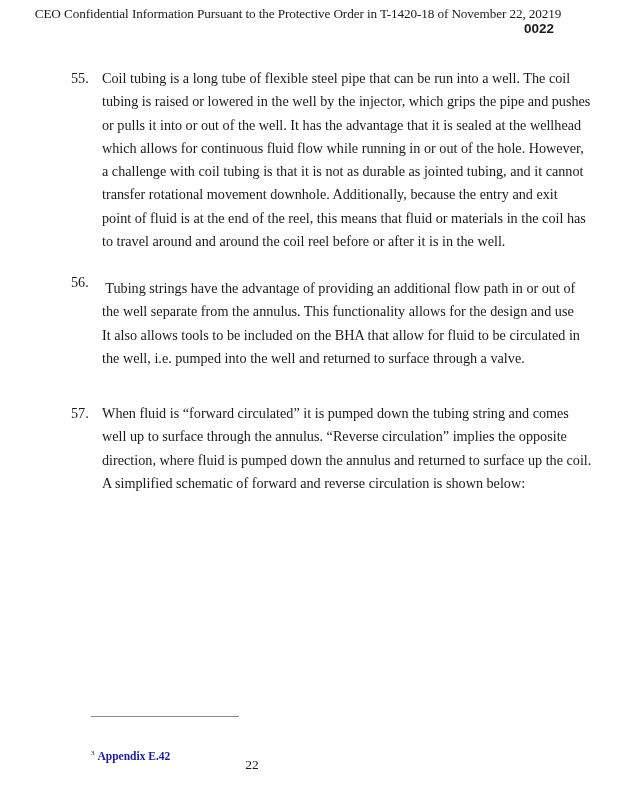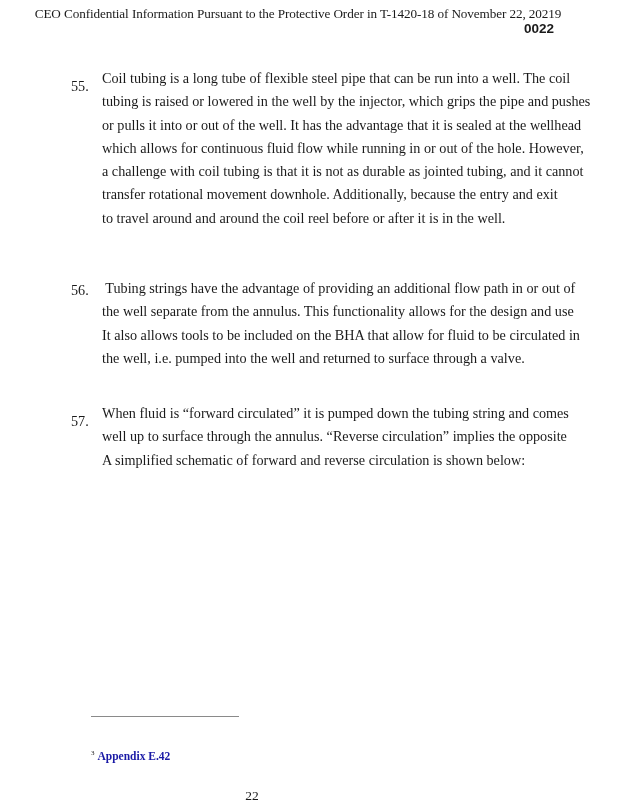--- a/index.html
+++ b/index.html
@@ -39,21 +39,20 @@
       left: 71px;
       width: 480px;
       font-size: 14.2px;
       line-height: 23.3px;
       text-align: justify;
     }
     .para .num {
       position: absolute;
       left: 0;
       top: 0;
-      margin-top: 8px;
     }
     .para .body {
       margin-left: 31px;
       text-align: justify;
     }
     .para .line {
       display: block;
       text-align: justify;
       text-align-last: justify;
       white-space: nowrap;
@@ -92,60 +91,62 @@
       color: #1a1a1a;
       font-weight: normal;
       font-size: 7px;
       vertical-align: 5px;
       margin-right: 3px;
     }
     .page-number {
       position: absolute;
       left: 0;
       width: 504px;
-      top: 788px;
+      top: 757px;
       text-align: center;
       font-size: 13.5px;
       color: #1a1a1a;
     }
   </style>
 </head>
 <body>
 
 <div class="header-line">CEO Confidential Information Pursuant to the Protective Order in T-1420-18 of November 22, 20219</div>
 <div class="bates">0022</div>
 
 <div class="para" id="p55">
   <span class="num">55.</span>
   <div class="body">
     <span class="line">Coil tubing is a long tube of flexible steel pipe that can be run into a well. The coil</span>
     <span class="line">tubing is raised or lowered in the well by the injector, which grips the pipe and pushes</span>
     <span class="line">or pulls it into or out of the well. It has the advantage that it is sealed at the wellhead</span>
     <span class="line">which allows for continuous fluid flow while running in or out of the hole. However,</span>
     <span class="line">a challenge with coil tubing is that it is not as durable as jointed tubing, and it cannot</span>
     <span class="line">transfer rotational movement downhole. Additionally, because the entry and exit</span>
+    <span class="line">point of fluid is at the end of the reel, this means that fluid or materials in the coil has</span>
     <span class="line last">to travel around and around the coil reel before or after it is in the well.</span>
   </div>
 </div>
 
 <div class="para" id="p56">
   <span class="num">56.</span>
   <div class="body">
     <span class="line" style="white-space:pre;margin-top:6px;"> Tubing strings have the advantage of providing an additional flow path in or out of</span>
     <span class="line">the well separate from the annulus. This functionality allows for the design and use</span>
     <span class="line">It also allows tools to be included on the BHA that allow for fluid to be circulated in</span>
     <span class="line last">the well, i.e. pumped into the well and returned to surface through a valve.</span>
   </div>
 </div>
 
 <div class="para" id="p57">
   <span class="num">57.</span>
   <div class="body">
     <span class="line">When fluid is “forward circulated” it is pumped down the tubing string and comes</span>
     <span class="line">well up to surface through the annulus. “Reverse circulation” implies the opposite</span>
+    <span class="line">direction, where fluid is pumped down the annulus and returned to surface up the coil.</span>
     <span class="line last">A simplified schematic of forward and reverse circulation is shown below:</span>
   </div>
 </div>
 
 <div class="footnote-rule"></div>
 <div class="footnote">
   <sup>3</sup><a>Appendix E.42</a>
 </div>
 
 <div class="page-number">22</div>

